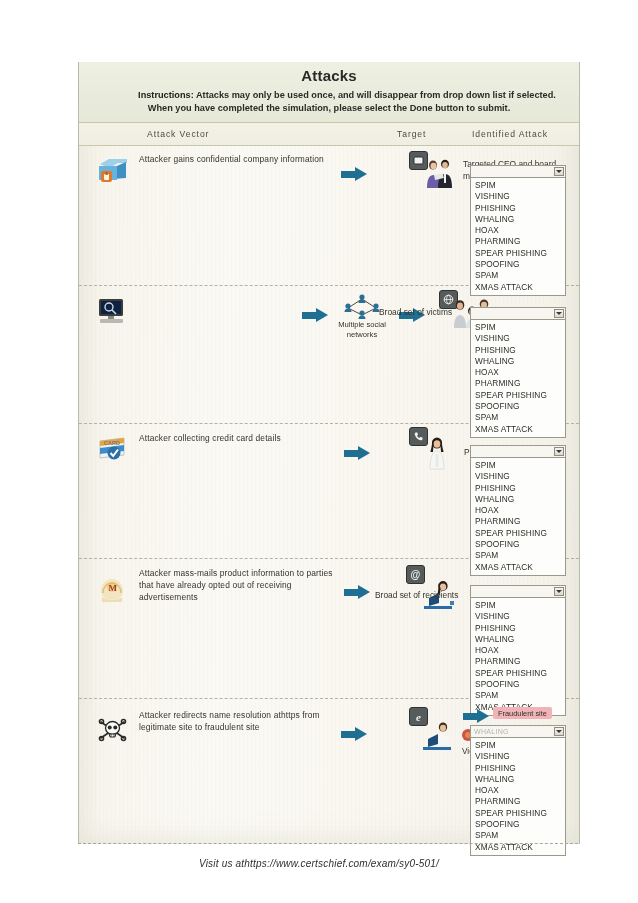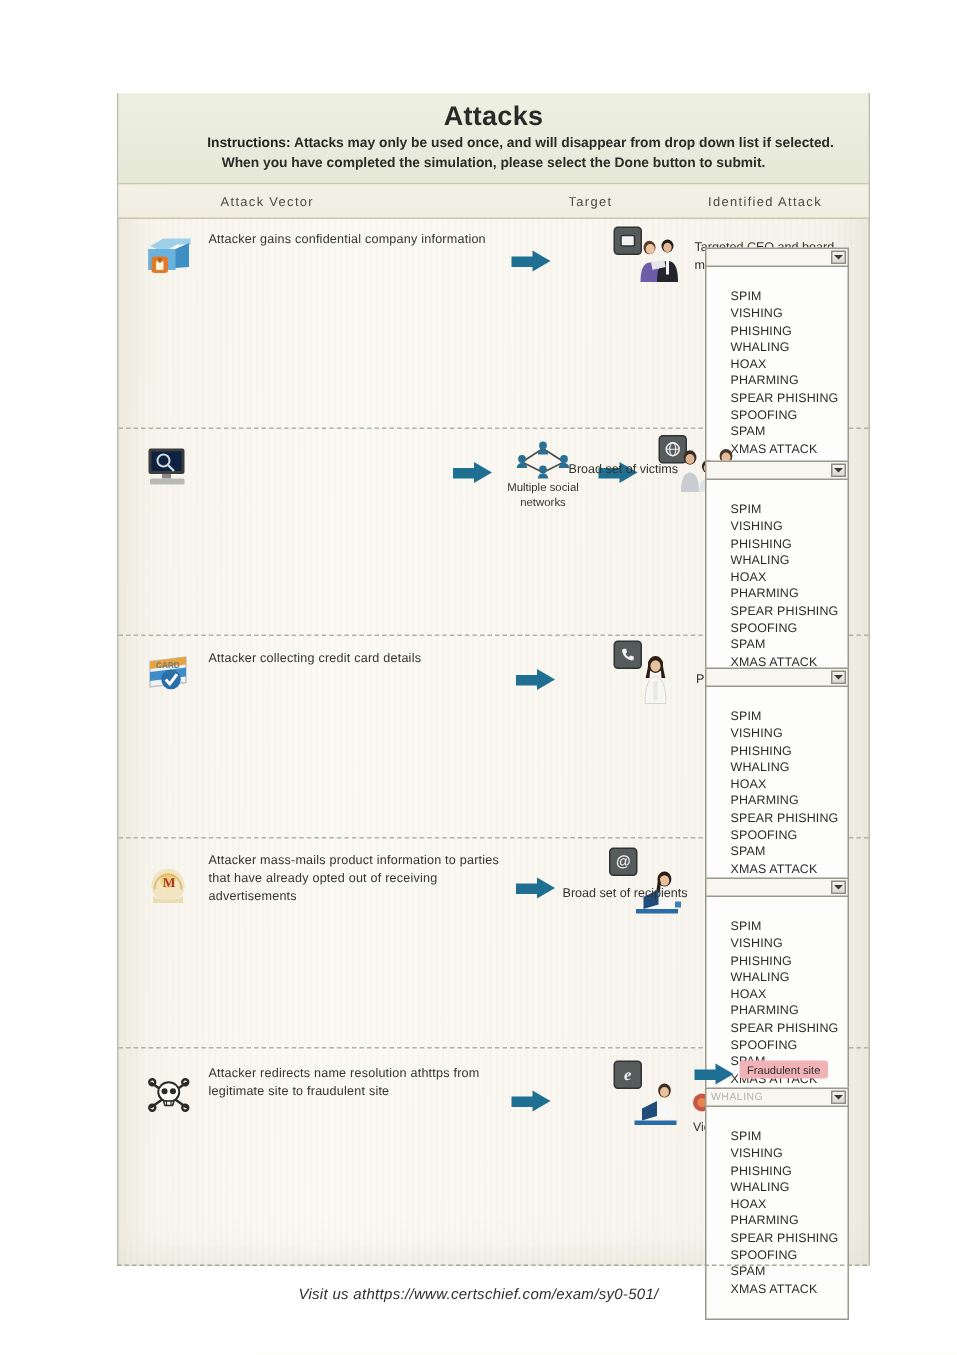--- a/index.html
+++ b/index.html
@@ -30,39 +30,39 @@
     pointer-events:none;opacity:.55;
   }
   
   .hdr-band{
     position:absolute;left:0;top:0;width:100%;height:60px;
     background:linear-gradient(180deg,#eef0e2 0%,#e9ebdc 55%,#e6e8d8 100%);
     border-bottom:1px solid #c9c6a9;
   }
   .hdr-title{
     position:absolute;left:0;top:5px;width:100%;text-align:center;
-    font-size:18px;font-weight:bold;color:#2a2a28;letter-spacing:.2px;
+    font-size:15px;font-weight:bold;color:#2a2a28;letter-spacing:.2px;
   }
   .hdr-instr{
     position:absolute;left:0;top:27px;width:100%;text-align:center;
     font-size:9.2px;font-weight:bold;color:#2b2b28;line-height:12.5px;
     padding:0 14px;box-sizing:border-box;
   }
   .hdr-instr .lead{color:#23231f;padding-left:36px;}
   
   .col-head{
     position:absolute;left:0;top:61px;width:100%;height:22px;
     background:linear-gradient(180deg,#f3f1e6 0%,#efeee1 100%);
     border-bottom:1px solid #c9c6a9;
   }
   .col-head span{
     position:absolute;top:6px;font-size:8.6px;color:#4c4a42;letter-spacing:.9px;
   }
   .ch-vector{left:68px;}
-  .ch-target{left:300px;}
+  .ch-target{left:318px;}
   .ch-attack{left:393px;}
 
   
   .row{
     position:absolute;left:0;width:100%;
     border-bottom:1px dashed #b4b2a0;
     box-sizing:border-box;
   }
   .row-inner{position:relative;width:100%;height:100%;}
 
@@ -126,21 +126,21 @@
   }
   .dd-list{
     width:96px;border:1px solid #9a998c;border-top:none;background:#fdfdfb;
     box-sizing:border-box;padding:2px 0 2px 0;
   }
   .dd-list li{
     list-style:none;margin:0;padding:0 0 0 4px;
     font-size:8.3px;line-height:11.3px;color:#2c2c27;letter-spacing:.1px;
     white-space:nowrap;
   }
-  .dd-list ul{margin:12px;padding:0;}
+  .dd-list ul{margin:0;padding:0;}
 
   
   .footer{
     position:absolute;left:0;top:858px;width:638px;text-align:center;
     font-size:10px;font-style:italic;color:#2e2e2c;letter-spacing:.2px;
   }
   .sheet-bottom{
     position:absolute;left:78px;top:843px;width:500px;height:2px;
     border-top:1px dashed #a9a795;
   }

